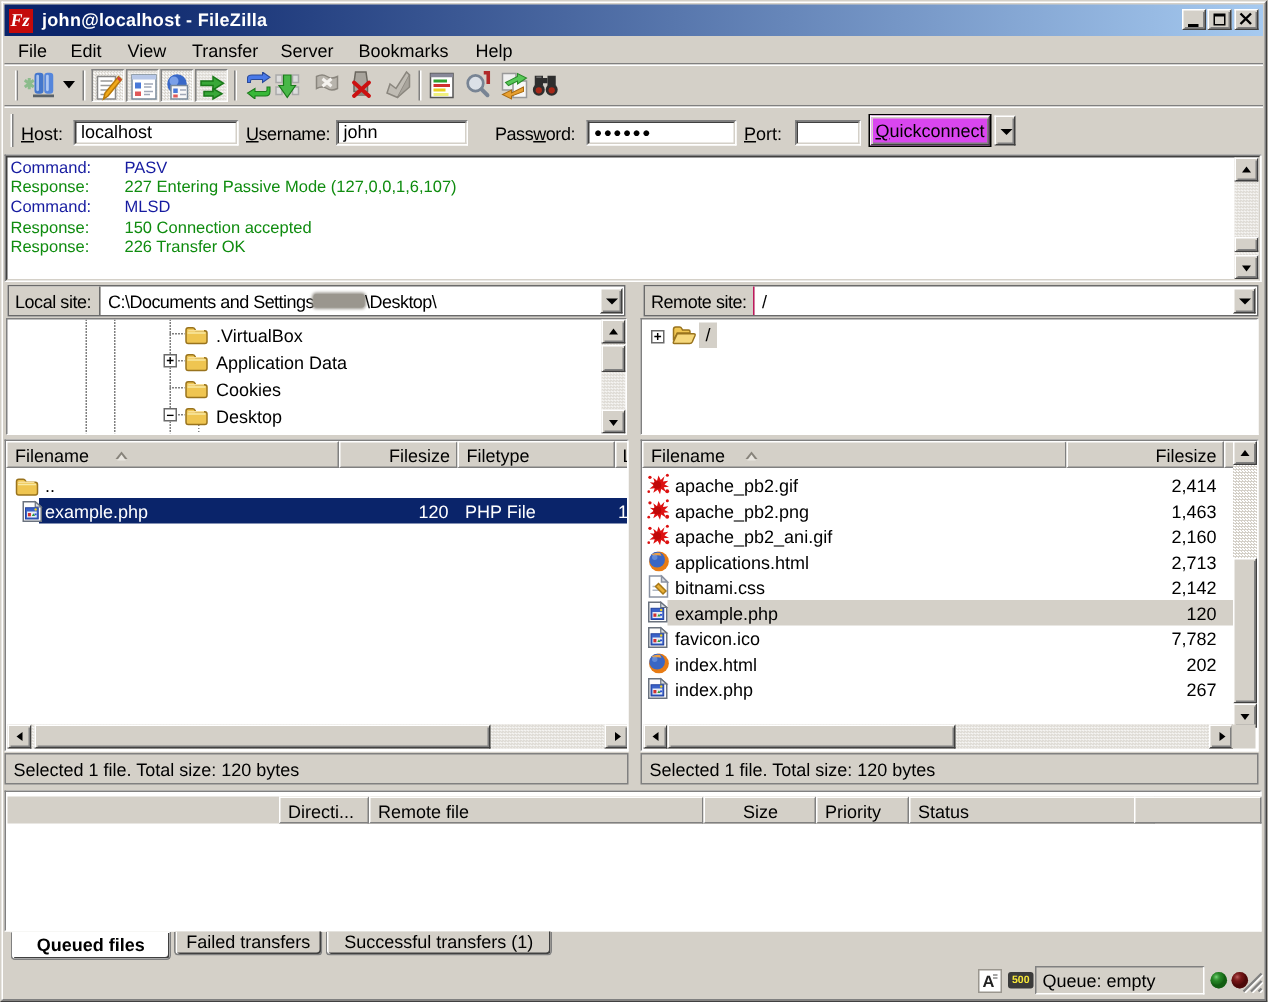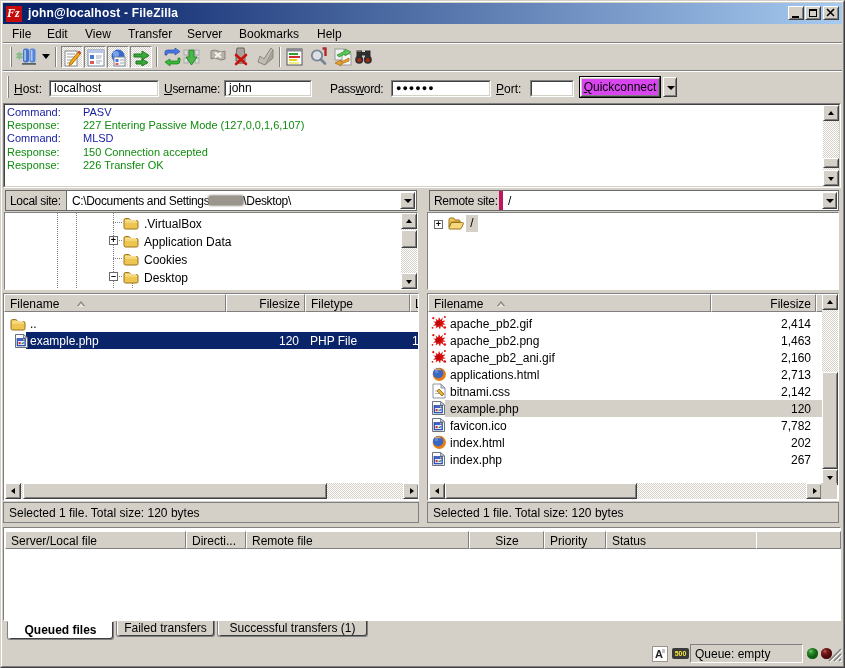--- a/index.html
+++ b/index.html
@@ -214,21 +214,21 @@
 </div>
 
 <div id="localcombo" class="abs" style="left:5px;top:190px;width:412px;height:21px;border:1px solid #6a6a6a;background:#fff;">
  <div class="abs" style="left:0;top:0;width:61px;height:19px;background:#d4d0c8;border-right:1px solid #6a6a6a;padding:3px 0 0 4px;letter-spacing:-0.3px;white-space:nowrap;overflow:hidden;">Local site:</div>
  <div class="abs" style="left:66px;top:3px;white-space:nowrap;letter-spacing:-0.35px;">C:\Documents and Settings<span style="display:inline-block;width:34px;height:9px;background:#9a968e;border-radius:2px;box-shadow:0 0 2px 1px #9a968e;"></span>\Desktop\</div>
  <div class="abs raised" style="right:1px;top:1px;width:15px;height:17px;background:#d4d0c8;box-shadow:inset 1px 1px 0 #d4d0c8, inset -1px -1px 0 #808080;">
       <div class="arrow" style="left:3px;top:6px;border-left:4px solid transparent;border-right:4px solid transparent;border-top:4px solid #000;"></div>
     </div>
 </div>
 <div id="remotecombo" class="abs" style="left:429px;top:190px;width:410px;height:21px;border:1px solid #6a6a6a;background:#fff;">
- <div class="abs" style="left:0;top:0;width:73px;height:19px;background:#d4d0c8;border-right:4px solid #be185d;padding:3px 0 0 4px;letter-spacing:-0.3px;white-space:nowrap;overflow:hidden;">Remote site:</div>
+ <div class="abs" style="left:0;top:0;width:73px;height:19px;background:#d4d0c8;border-right:1px solid #be185d;padding:3px 0 0 4px;letter-spacing:-0.3px;white-space:nowrap;overflow:hidden;">Remote site:</div>
  <div class="abs" style="left:78px;top:3px;">/</div>
  <div class="abs raised" style="right:1px;top:1px;width:15px;height:17px;background:#d4d0c8;box-shadow:inset 1px 1px 0 #d4d0c8, inset -1px -1px 0 #808080;">
       <div class="arrow" style="left:3px;top:6px;border-left:4px solid transparent;border-right:4px solid transparent;border-top:4px solid #000;"></div>
     </div>
 </div>
 
 <svg width="0" height="0" style="position:absolute">
  <defs>
   <g id="folder">
         <path d="M1 4 Q1 2.5 2.5 2.5 L5.5 2.5 Q6.5 2.5 7 3.5 L7.5 4.5 L13.5 4.5 Q15 4.5 15 6 L15 11.5 Q15 13 13.5 13 L2.5 13 Q1 13 1 11.5 Z" fill="#efc551" stroke="#99731d" stroke-width="1"></path>
@@ -444,21 +444,20 @@
  <div class="abs" style="right:1px;bottom:1px;width:16px;height:16px;background:#d4d0c8;"></div>
 </div>
 
 <div id="statusrows">
  <div class="abs" style="left:3px;top:502px;width:416px;height:21px;border:1px solid #808080;border-top-color:#808080;background:#d4d0c8;padding:3px 0 0 5px;">Selected 1 file. Total size: 120 bytes</div>
  <div class="abs" style="left:427px;top:502px;width:412px;height:21px;border:1px solid #808080;background:#d4d0c8;padding:3px 0 0 5px;">Selected 1 file. Total size: 120 bytes</div>
 </div>
 
 <div id="queue" class="abs sunken" style="left:3px;top:527px;width:838px;height:94px;background:#fff;">
  <div class="abs" style="left:1px;top:3px;width:836px;height:18px;background:#d4d0c8;">
-  <div class="hdrcell" style="left:0;width:181px;">Server/Local file</div>
   <div class="hdrcell" style="left:181px;width:60px;">Directi...</div>
   <div class="hdrcell" style="left:241px;width:223px;">Remote file</div>
   <div class="hdrcell" style="left:464px;width:75px;text-align:center;">Size</div>
   <div class="hdrcell" style="left:539px;width:62px;">Priority</div>
   <div class="hdrcell" style="left:601px;width:164px;">Status</div>
   <div class="hdrcell" style="left:751px;width:85px;"></div>
  </div>
 </div>
 
 <div id="tabs">

